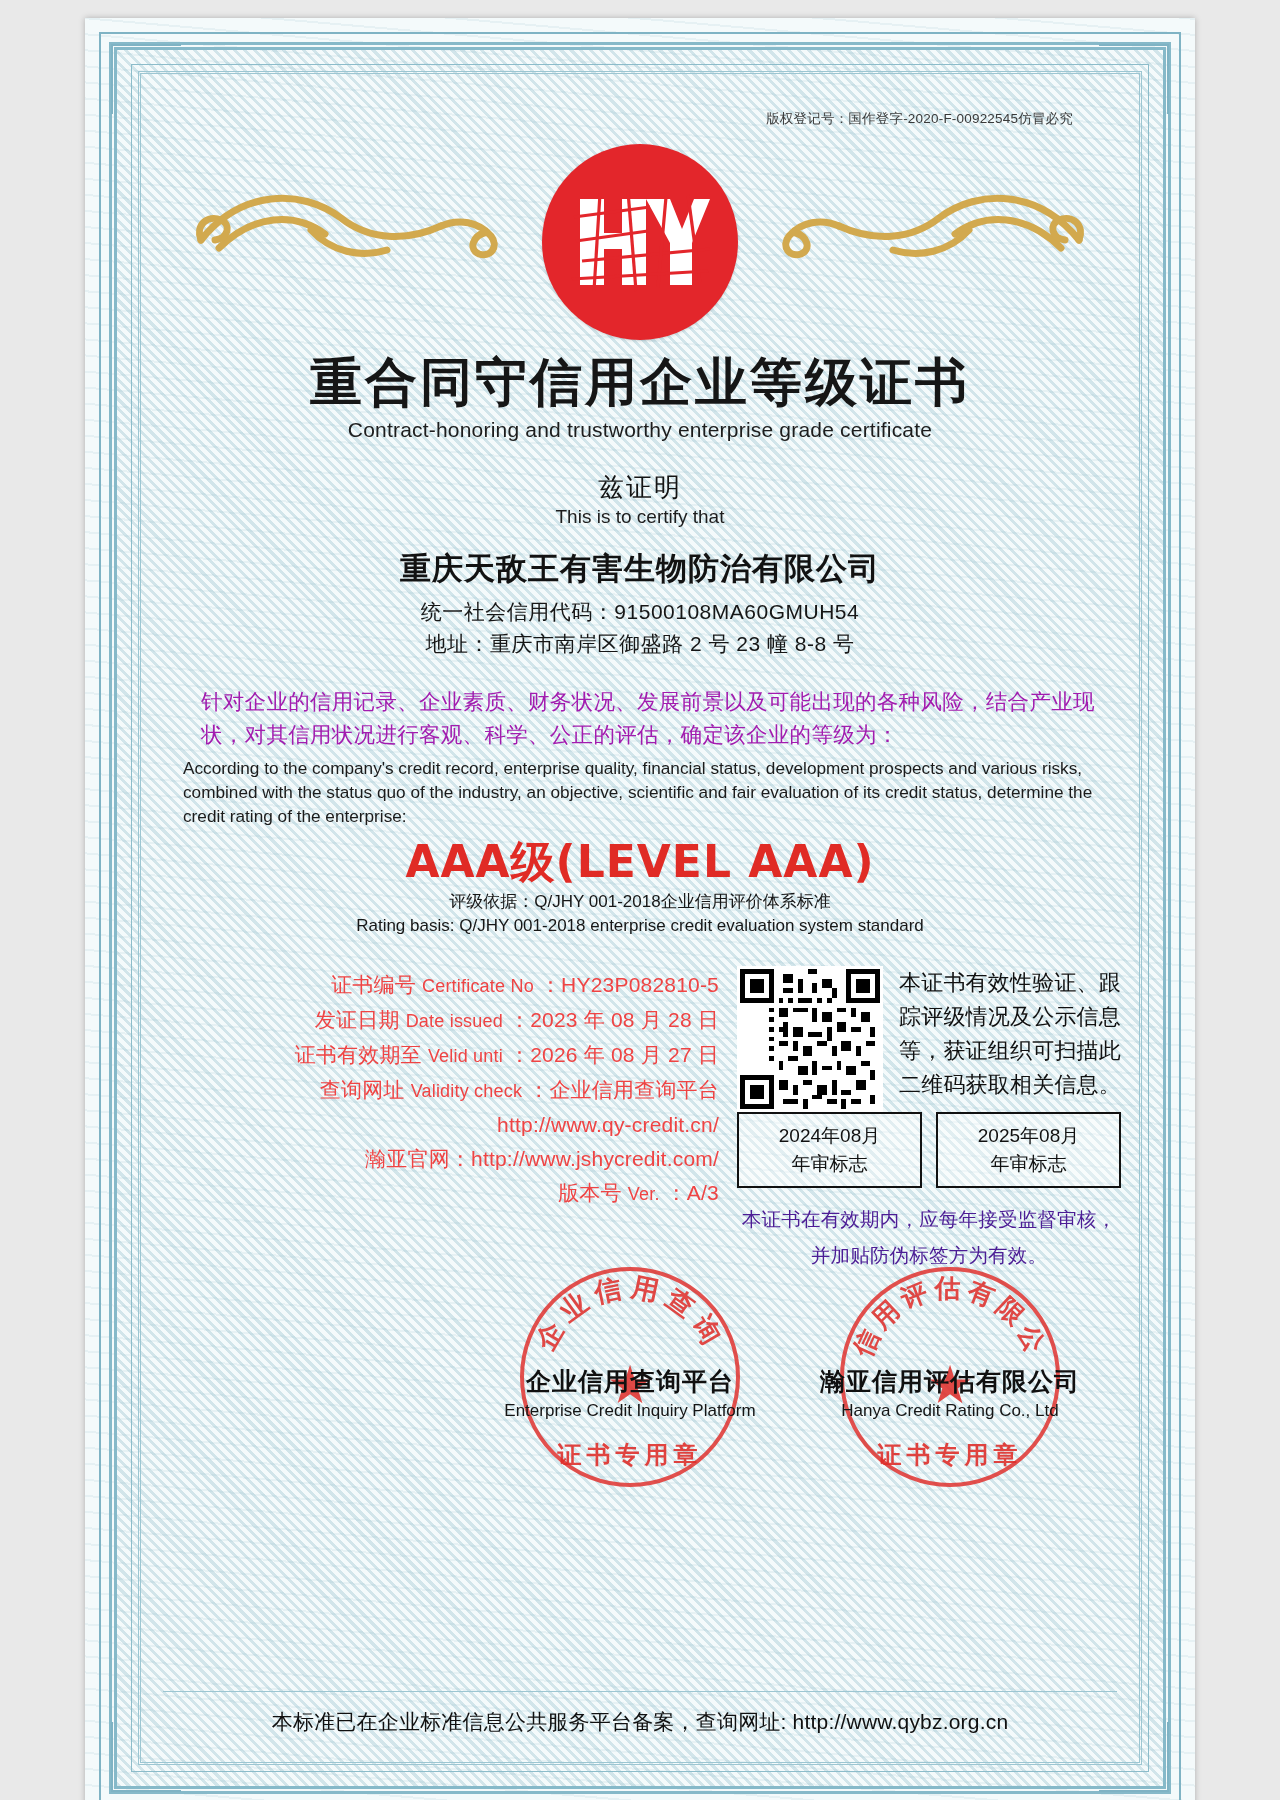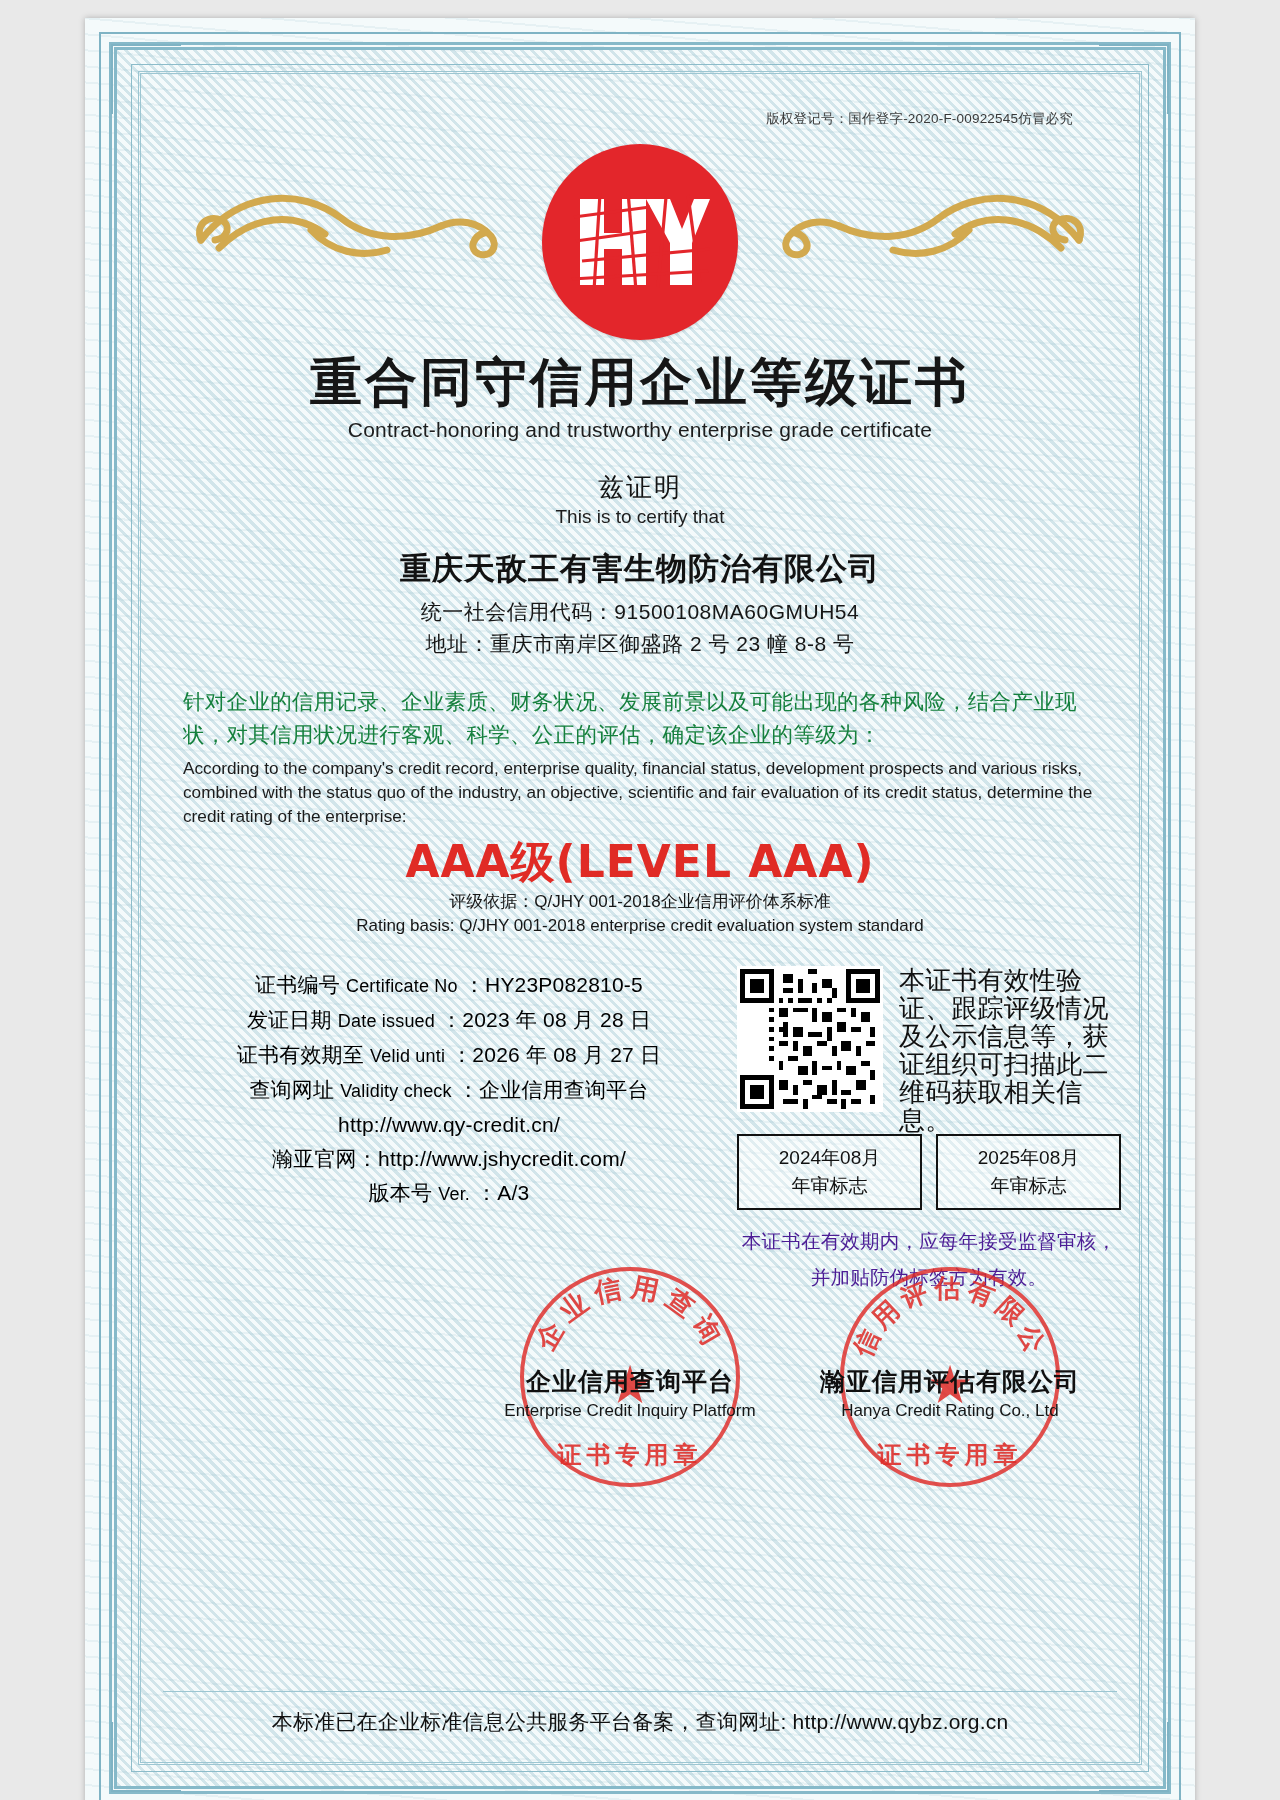--- a/index.html
+++ b/index.html
@@ -192,22 +192,23 @@
   .body-block {
     position: absolute;
     top: 608px;
     left: 38px;
     right: 30px;
     text-align: left;
   }
   .body-cn {
     font-size: 21.5px;
     line-height: 33px;
-    color: #15803d;
+    color: #a21caf;
     letter-spacing: .3px;
+    margin-left: 18px;
   }
   .body-en {
     margin-top: 4px;
     font-size: 17.2px;
     line-height: 24px;
     color: #1b1b1b;
   }
 
   .level {
     position: absolute;
@@ -229,24 +230,24 @@
     top: 838px; left: 0; right: 0;
     font-size: 17px; color: #171717;
   }
 
   
   .info-left {
     position: absolute;
     top: 890px;
     left: 34px;
     width: 540px;
-    text-align: center;
+    text-align: right;
     font-size: 21px;
     line-height: 34px;
-    color: #000000;
+    color: #ef4444;
     letter-spacing: .2px;
   }
   .info-left .lab-en { font-size: 18px; }
 
   .qr-zone {
     position: absolute;
     top: 888px;
     left: 592px;
     right: 14px;
   }
@@ -256,22 +257,22 @@
     align-items: flex-start;
   }
   .qr {
     width: 140px;
     height: 140px;
     flex: 0 0 auto;
     background: #fff;
     padding: 3px;
   }
   .qr-note {
-    font-size: 26px;
-    line-height: 28px;
+    font-size: 22px;
+    line-height: 34px;
     color: #111;
     text-align: left;
     letter-spacing: .2px;
   }
 
   .stamp-boxes {
     display: flex;
     gap: 14px;
   }
   .stamp-box {

